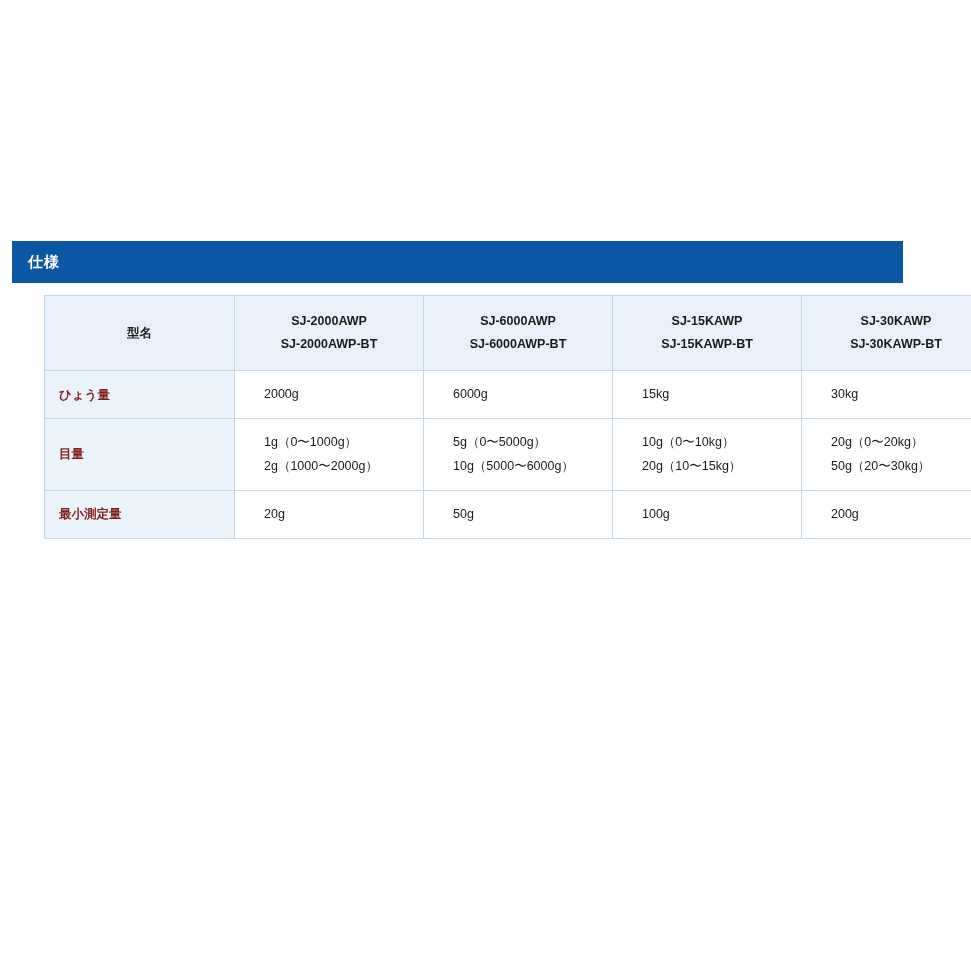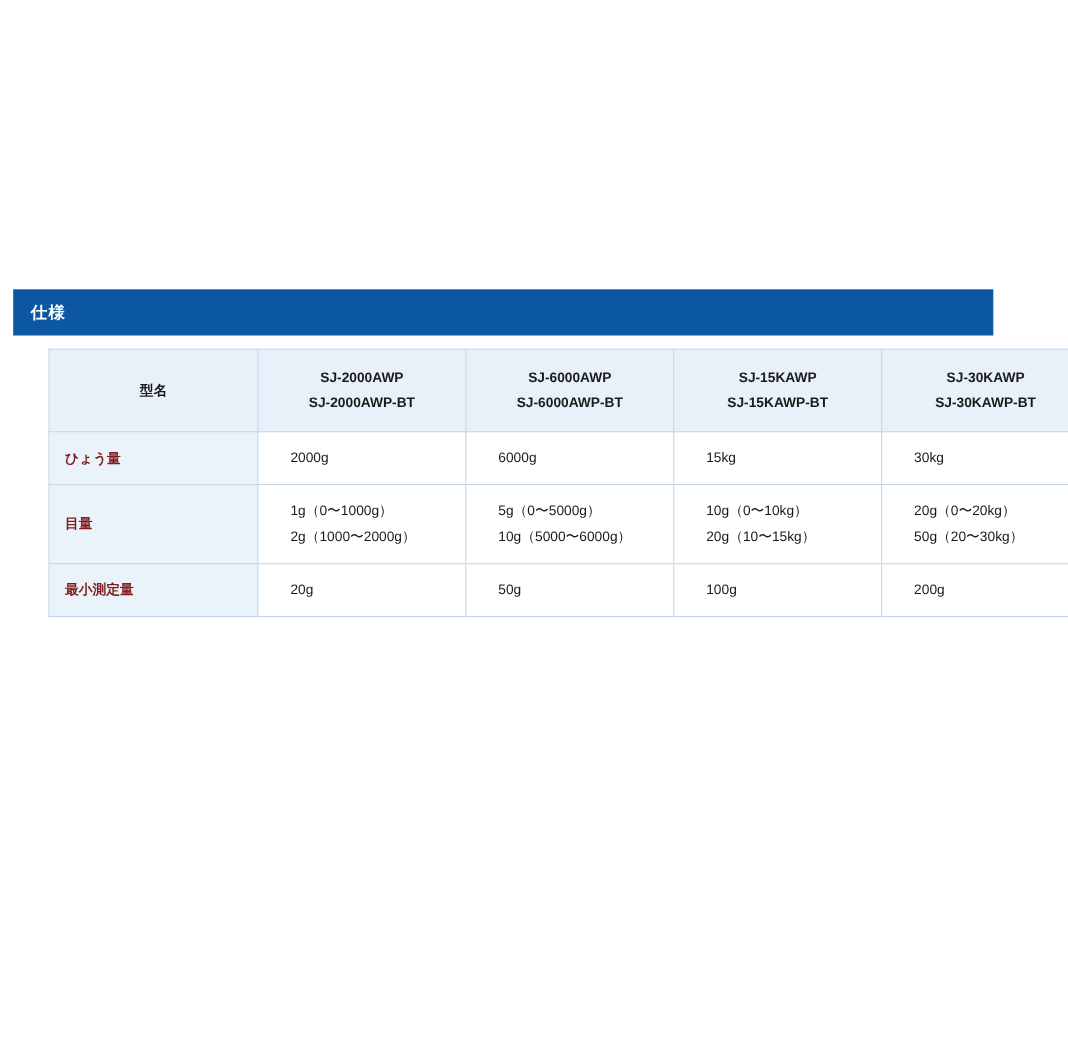--- a/index.html
+++ b/index.html
@@ -12,21 +12,21 @@
     height: 963px;
     font-family: "Liberation Sans", "DejaVu Sans", sans-serif;
     color: #1a1a1a;
     position: relative;
     overflow: hidden;
   }
 
   .page {
     position: absolute;
     left: 12px;
-    top: 263px;
+    top: 241px;
     width: 891px;
   }
 
   
   .section-header {
     background: #0b57a4;
     color: #ffffff;
     height: 42px;
     display: flex;
     align-items: center;

